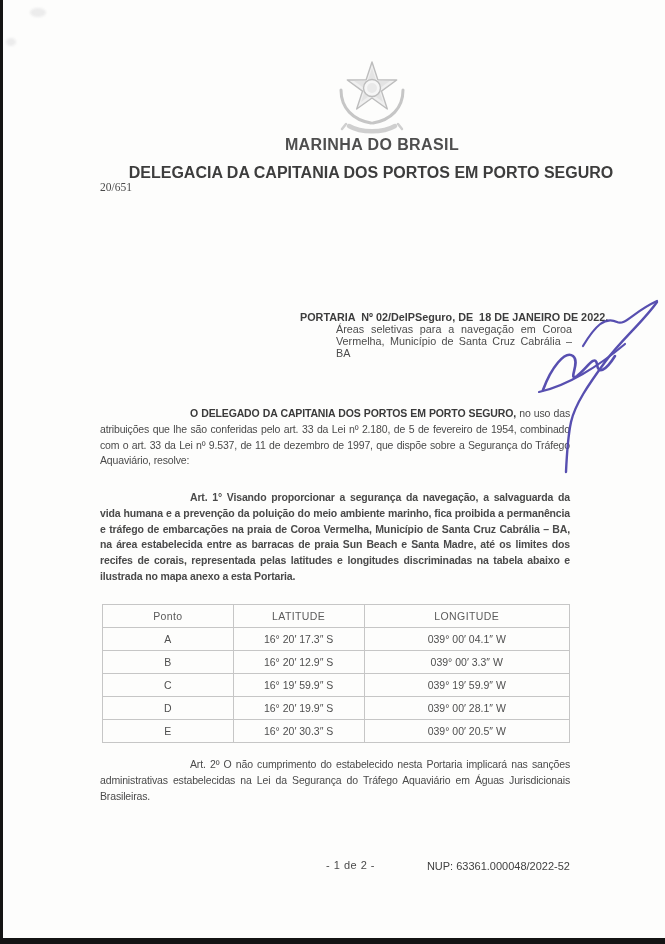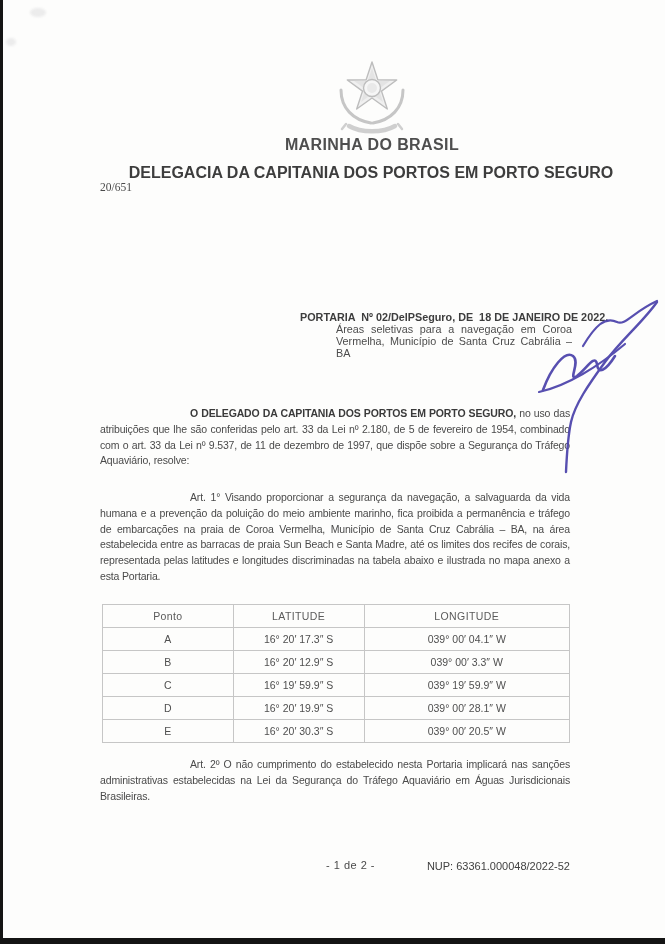--- a/index.html
+++ b/index.html
@@ -38,21 +38,21 @@
 
   .signature{position:absolute;left:525px;top:288px;width:140px;height:200px;z-index:5;opacity:.92;}
 
   .para{
     position:absolute;left:100px;width:470px;margin:0;
     font-size:10.5px;line-height:15.8px;letter-spacing:-.15px;
     text-align:justify;color:#4a4a4a;
   }
   .para .lead-bold{font-weight:700;color:#3a3a3a;}
   .preamble{top:406px;text-indent:90px;}
-  .article-1{top:490px;text-indent:90px;}
+  .article-1{top:490px;text-indent:90px;font-weight:bold;}
   .article-2{top:757px;text-indent:90px;}
 
   table.coords{
     position:absolute;left:102px;top:604px;width:468px;
     border-collapse:collapse;table-layout:fixed;
     font-size:10.5px;color:#4f4f4f;
   }
   table.coords col.c1{width:28%;} table.coords col.c2{width:28%;} table.coords col.c3{width:44%;}
   table.coords th, table.coords td{
     border:1px solid #c6c6c6;height:22px;text-align:center;vertical-align:middle;

